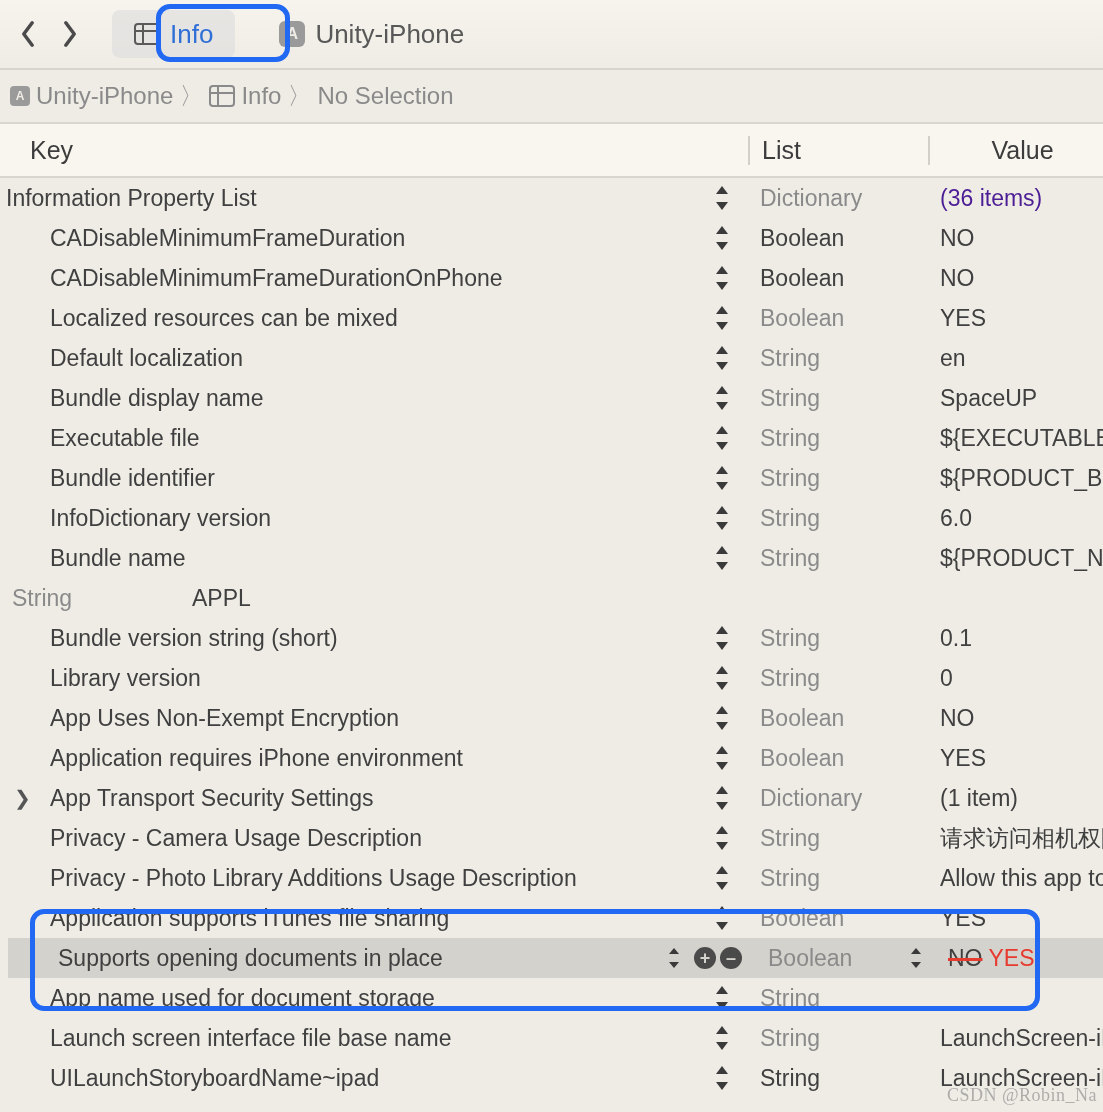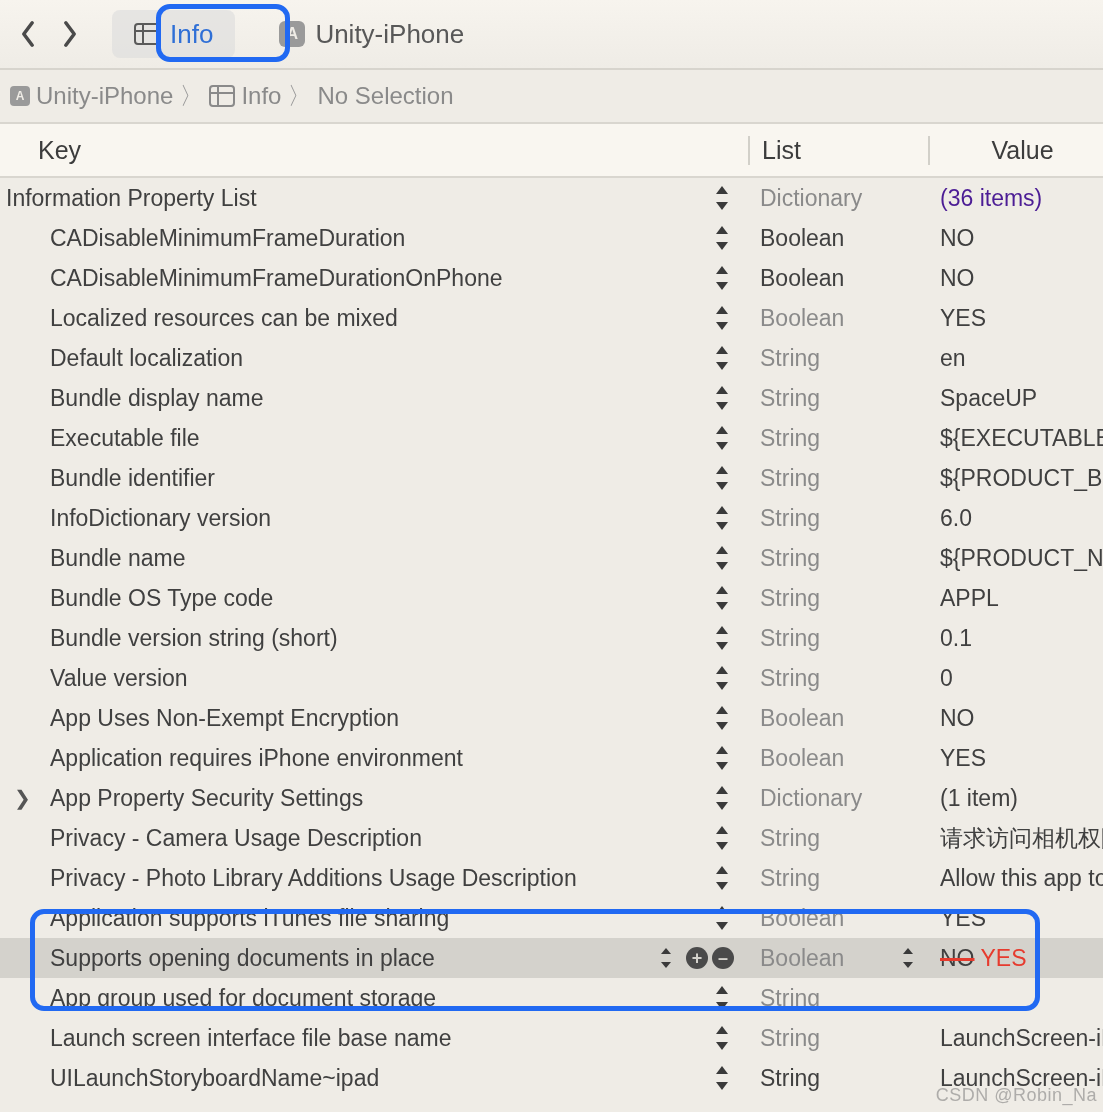--- a/index.html
+++ b/index.html
@@ -24,35 +24,35 @@
 
   
   .breadcrumb{display:flex;align-items:center;height:54px;padding:0 10px;font-size:24px;
     color:#8a8a8a;border-bottom:2px solid #d9d6cf;}
   .breadcrumb .chev{margin:0 6px;color:#9a9a9a;}
   .breadcrumb .miniicon{display:inline-flex;align-items:center;margin-right:6px;}
 
   
   .hdr{display:flex;align-items:center;height:54px;background:#f9f6f0;border-bottom:2px solid #d9d6cf;
     font-size:25px;color:#3c3c3c;font-weight:500;}
-  .col-key{flex:0 0 748px;padding-left:38px;position:relative;}
+  .col-key{flex:0 0 748px;padding-left:30px;position:relative;}
   .col-type{flex:0 0 180px;padding-left:12px;border-left:2px solid #d2d0c9;position:relative;}
   .col-value{flex:1;padding-left:12px;border-left:2px solid #d2d0c9;text-align:center;}
 
   
   .rows{}
   .row{display:flex;align-items:center;height:40px;font-size:23px;color:#404040;position:relative;justify-content:flex-end;}
   .row.root .k{font-weight:400;}
   .row .k{flex:0 0 748px;display:flex;align-items:center;white-space:nowrap;overflow:hidden;}
   .row .t{flex:0 0 180px;padding-left:12px;color:#8a8a8a;}
   .row .v{flex:1;padding-left:12px;white-space:nowrap;overflow:hidden;}
   .row.root .t{color:#8a8a8a;}
   .row.root .v{color:#4c1d95;}
   .row .t.em{color:#404040;font-weight:500;}
-  .row.sel{background:#d4d2cc;}
+  .row.sel{background:#d4d2cc;margin-left:8px;}
   .key-pad{display:inline-block;width:50px;}
   .disc{position:absolute;left:14px;color:#555;font-size:20px;line-height:1;}
 
   .stepper{width:22px;height:28px;margin-left:auto;margin-right:14px;position:relative;}
   .stepper::before,.stepper::after{content:"";position:absolute;left:4px;width:0;height:0;
     border-left:6px solid transparent;border-right:6px solid transparent;}
   .stepper::before{top:2px;border-bottom:8px solid #3a3a3a;}
   .stepper::after{bottom:2px;border-top:8px solid #3a3a3a;}
   .mini-stepper{width:18px;height:22px;position:relative;display:inline-block;vertical-align:middle;}
   .mini-stepper::before,.mini-stepper::after{content:"";position:absolute;left:3px;width:0;height:0;
@@ -65,21 +65,21 @@
     display:flex;align-items:center;justify-content:center;font-size:18px;font-weight:700;line-height:1;}
 
   .strike{text-decoration:line-through;text-decoration-color:#e63b2e;text-decoration-thickness:3px;}
   .redtxt{color:#e63b2e;font-weight:500;}
 
   .plist-icon svg{width:26px;height:22px;}
   .app-icon{width:26px;height:26px;border-radius:6px;background:#9a9a9a;display:flex;
     align-items:center;justify-content:center;color:#efece6;font-size:16px;font-weight:700;}
 
   .watermark{position:absolute;right:6px;bottom:6px;font-size:18px;color:rgba(120,120,120,.55);
-    font-family:Liberation Sans, sans-serif;letter-spacing:.5px;filter:blur(.6px);}
+    font-family:Liberation Serif, serif;letter-spacing:.5px;filter:blur(.6px);}
 </style>
 </head>
 <body>
 
 <div class="tabbar">
   <div class="nav-arrows">
     <div class="arrow-btn">
       <svg viewBox="0 0 12 20">
           <path d="M9 2 L3 10 L9 18" stroke="#4a4a4a" stroke-width="2.5" fill="none" stroke-linecap="round" stroke-linejoin="round"></path>
         </svg>
@@ -220,41 +220,36 @@
       <div class="row">
         <div class="k">
           <span class="key-pad"></span>
           <span>Bundle name</span>
           <span class="stepper"></span>
         </div>
         <div class="t">String</div>
         <div class="v">${PRODUCT_N</div>
       </div>
       <div class="row">
-        <div class="k">
-          <span class="key-pad"></span>
-          <span>Bundle OS Type code</span>
-          <span class="stepper"></span>
-        </div>
         <div class="t">String</div>
         <div class="v">APPL</div>
       </div>
       <div class="row">
         <div class="k">
           <span class="key-pad"></span>
           <span>Bundle version string (short)</span>
           <span class="stepper"></span>
         </div>
         <div class="t">String</div>
         <div class="v">0.1</div>
       </div>
       <div class="row">
         <div class="k">
           <span class="key-pad"></span>
-          <span>Value version</span>
+          <span>Library version</span>
           <span class="stepper"></span>
         </div>
         <div class="t">String</div>
         <div class="v">0</div>
       </div>
       <div class="row">
         <div class="k">
           <span class="key-pad"></span>
           <span>App Uses Non-Exempt Encryption</span>
           <span class="stepper"></span>
@@ -268,21 +263,21 @@
           <span>Application requires iPhone environment</span>
           <span class="stepper"></span>
         </div>
         <div class="t">Boolean</div>
         <div class="v">YES</div>
       </div>
       <div class="row">
         <div class="k">
           <span class="disc">❯</span>
           <span class="key-pad"></span>
-          <span>App Property Security Settings</span>
+          <span>App Transport Security Settings</span>
           <span class="stepper"></span>
         </div>
         <div class="t">Dictionary</div>
         <div class="v">(1 item)</div>
       </div>
       <div class="row">
         <div class="k">
           <span class="key-pad"></span>
           <span>Privacy - Camera Usage Description</span>
           <span class="stepper"></span>
@@ -319,21 +314,21 @@
               <span class="circ">–</span>
             </span>
           </span>
         </div>
         <div class="t" style="display: flex; align-items: center;">Boolean<span class="mini-stepper" style="margin-left: auto; margin-right: 10px;"></span></div>
         <div class="v"><span class="strike">NO</span><span class="redtxt"> YES</span></div>
       </div>
       <div class="row">
         <div class="k">
           <span class="key-pad"></span>
-          <span>App group used for document storage</span>
+          <span>App name used for document storage</span>
           <span class="stepper"></span>
         </div>
         <div class="t">String</div>
         <div class="v"></div>
       </div>
       <div class="row">
         <div class="k">
           <span class="key-pad"></span>
           <span>Launch screen interface file base name</span>
           <span class="stepper"></span>

